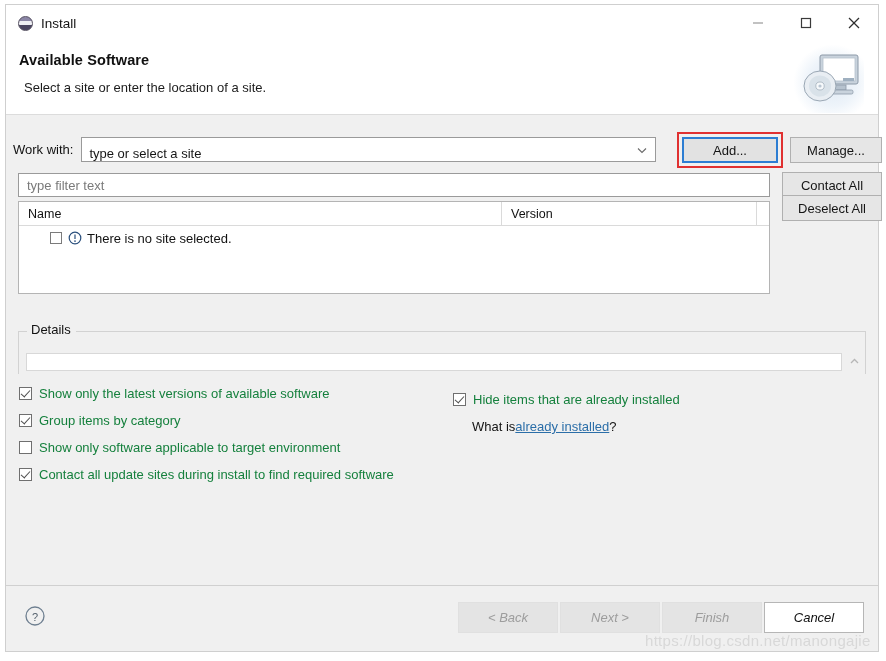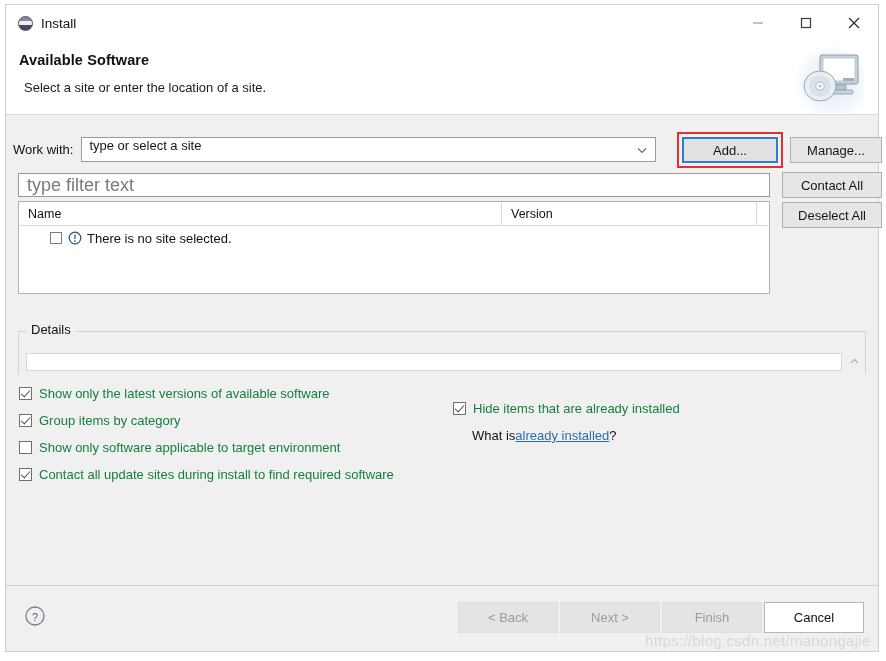--- a/index.html
+++ b/index.html
@@ -136,21 +136,21 @@
     margin-right: 8px;
     white-space: nowrap;
   }
   .combo {
     flex: 1 1 auto;
     height: 25px;
     background: #ffffff;
     border: 1px solid #9a9a9a;
     box-sizing: border-box;
     display: flex;
-    align-items: flex-start;
+    align-items: flex-end;
     position: relative;
     max-width: 575px;
   }
   .combo-text {
     padding-left: 7px;
     font-size: 13px;
     color: #161616;
   }
   .combo-arrow {
     position: absolute;
@@ -170,21 +170,21 @@
     width: 752px;
     height: 24px;
     background: #ffffff;
     border: 1px solid #9a9a9a;
     box-sizing: border-box;
     display: flex;
     align-items: center;
   }
   .filter-placeholder {
     padding-left: 8px;
-    font-size: 18px;
+    font-size: 13px;
     color: #7a7a7a;
   }
 
   
   .table {
     position: absolute;
     left: 12px;
     top: 86px;
     width: 752px;
     height: 93px;
@@ -320,21 +320,21 @@
   }
   .checks-col-left {
     position: absolute;
     left: 0;
     top: 0;
     width: 430px;
   }
   .checks-col-right {
     position: absolute;
     left: 434px;
-    top: 15px;
+    top: 6px;
     width: 400px;
   }
   .whatis {
     height: 27px;
     display: flex;
     align-items: center;
     padding-left: 19px;
     font-size: 13px;
     color: #131313;
   }
@@ -384,21 +384,21 @@
   .btn-selectall {
     position: absolute;
     left: 776px;
     top: 57px;
     width: 100px;
     height: 26px;
   }
   .btn-deselectall {
     position: absolute;
     left: 776px;
-    top: 87px;
+    top: 80px;
     width: 100px;
     height: 26px;
   }
 
   
   .footer {
     flex: none;
     height: 65px;
     background: #f0f0f0;
     border-top: 1px solid #d0d0d0;
@@ -420,20 +420,21 @@
   }
   .fbtn {
     width: 100px;
     height: 31px;
     font-size: 13px;
     font-family: "Liberation Sans", sans-serif;
     display: flex;
     align-items: center;
     justify-content: center;
     box-sizing: border-box;
+    font-style: italic;
   }
   .fbtn.disabled {
     background: #e4e4e4;
     border: 1px solid #e0e0e0;
     color: #9d9d9d;
   }
   .fbtn.enabled {
     background: #ffffff;
     border: 1px solid #b6b6b6;
     color: #111;

